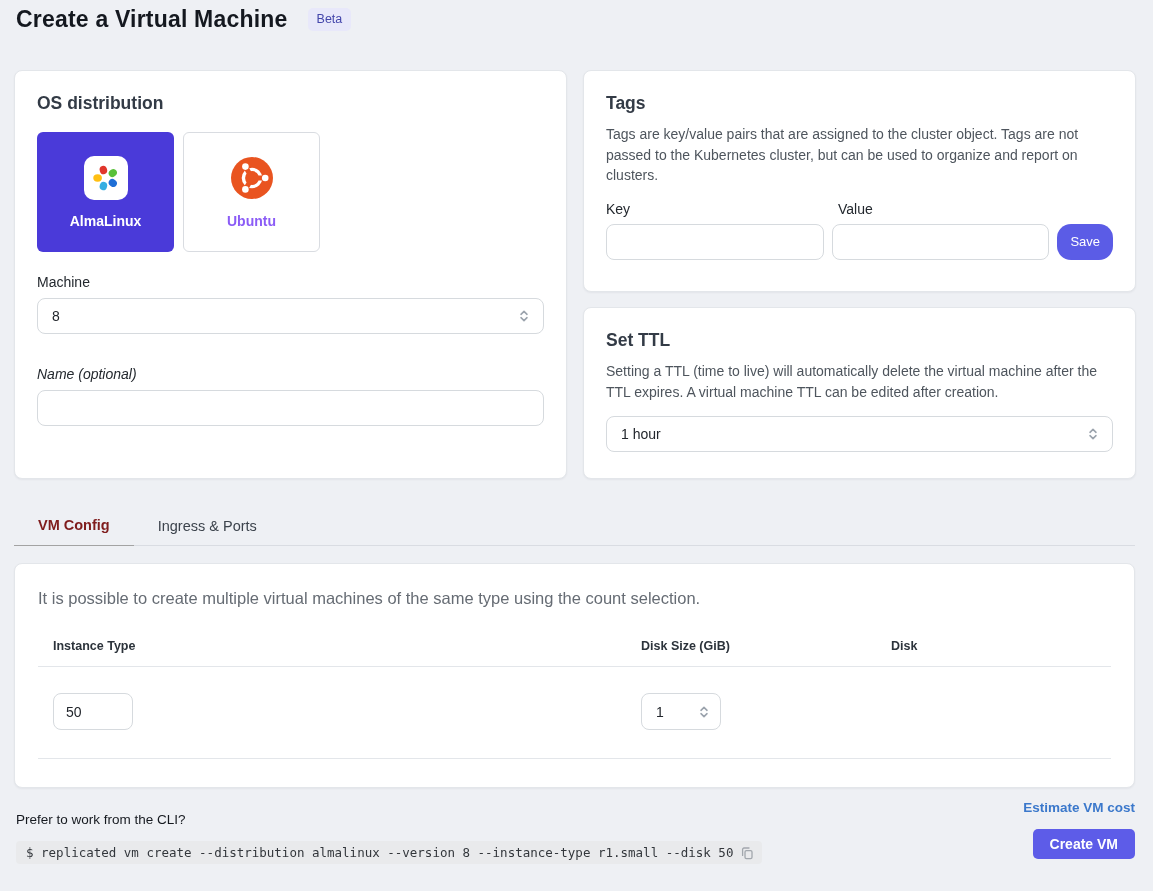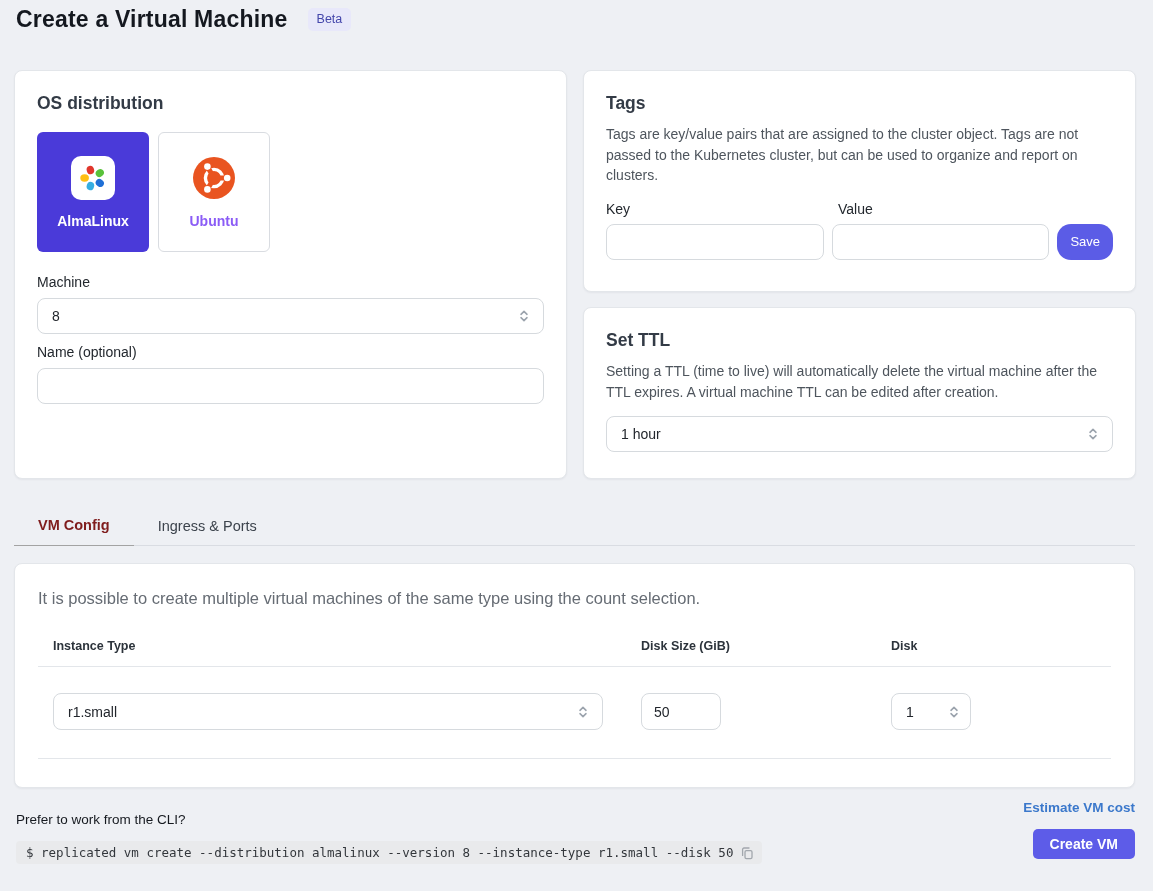--- a/index.html
+++ b/index.html
@@ -22,38 +22,38 @@
   .card-os   { left:14px;  top:70px;  width:553px;  height:409px; padding:22px; }
   .card-tags { left:583px; top:70px;  width:553px;  height:222px; padding:22px; }
   .card-ttl  { left:583px; top:307px; width:553px;  height:172px; padding:22px; }
   .card-vm   { left:14px;  top:563px; width:1121px; height:225px; }
 
   .card-title { font-size:17.5px; font-weight:bold; color:#333b46; margin:0; line-height:1.2; }
   .card-desc  { font-size:14px; line-height:20.5px; color:#4e555d; margin:10px 0 0; }
 
   
   .tiles { display:flex; gap:9px; margin-top:18px; }
-  .tile { width:112px; height:120px; border-radius:6px; display:flex; flex-direction:column;
+  .tile { width:137px; height:120px; border-radius:6px; display:flex; flex-direction:column;
           align-items:center; justify-content:center; gap:13px; cursor:pointer; }
   .tile-selected { background:#4a3ad9; color:#fff; }
   .tile-plain { background:#fff; border:1px solid #d9dce1; color:#8b5cf6; }
   .tile-label { font-size:14px; font-weight:bold; }
   .alma-chip { width:44px; height:44px; background:#fff; border-radius:10px; display:flex; align-items:center; justify-content:center; }
 
   
   .field-label { font-size:14px; color:#23282e; display:block; }
   .select { border:1px solid #d6dade; border-radius:8px; height:36px; background:#fff;
             display:flex; align-items:center; justify-content:space-between;
             padding:0 12px 0 14px; font-size:14px; color:#22262c; cursor:pointer; }
   .text-input { border:1px solid #d6dade; border-radius:8px; height:36px; width:100%;
                 padding:0 12px; font-size:14px; font-family:inherit; color:#22262c; outline:none; background:#fff; }
   .mt8  { margin-top:8px; }
   .mt14 { margin-top:14px;gap:8px; }
   .mt22 { margin-top:22px; }
-  .mt26 { margin-top:10px; }
+  .mt26 { margin-top:32px;font-style:italic; }
 
   
   .tag-labels { display:flex; margin-top:15px; }
   .tag-labels .field-label:first-child { width:232px; }
   .tag-inputs { display:flex; gap:8px; margin-top:7px; align-items:center; }
   .tag-inputs .text-input { width:224px; }
   .save-btn { width:57px; height:36px; background:#5b5ce6; color:#fff; border:none;
               border-radius:14px; font-size:13px; font-family:inherit; cursor:pointer; }
 
   
@@ -194,31 +194,20 @@
 
     <div class="vm-table">
       <div class="vm-head">
         <span class="vm-col">Instance Type</span>
         <span class="vm-col">Disk Size (GiB)</span>
         <span class="vm-col">Disk</span>
       </div>
 
       <div class="vm-row">
         <div>
-          <div class="select instance-select">
-            <span>r1.small</span>
-            <span style="display:flex;">
-              <svg width="14" height="14" viewBox="0 0 14 14" fill="none" stroke="#9ba3ad" stroke-width="1.6" stroke-linecap="round" stroke-linejoin="round">
-                <path d="M4 5.3 L7 2.4 L10 5.3"></path>
-                  <path d="M4 8.7 L7 11.6 L10 8.7"></path>
-              </svg>
-            </span>
-          </div>
-        </div>
-        <div>
           <input class="text-input disk-input" type="text" value="50" style="">
         </div>
         <div>
           <div class="count-box">
             <span>1</span>
             <span style="display:flex;">
               <svg width="14" height="14" viewBox="0 0 14 14" fill="none" stroke="#9ba3ad" stroke-width="1.6" stroke-linecap="round" stroke-linejoin="round">
                 <path d="M4 5.3 L7 2.4 L10 5.3"></path>
                   <path d="M4 8.7 L7 11.6 L10 8.7"></path>
               </svg>

